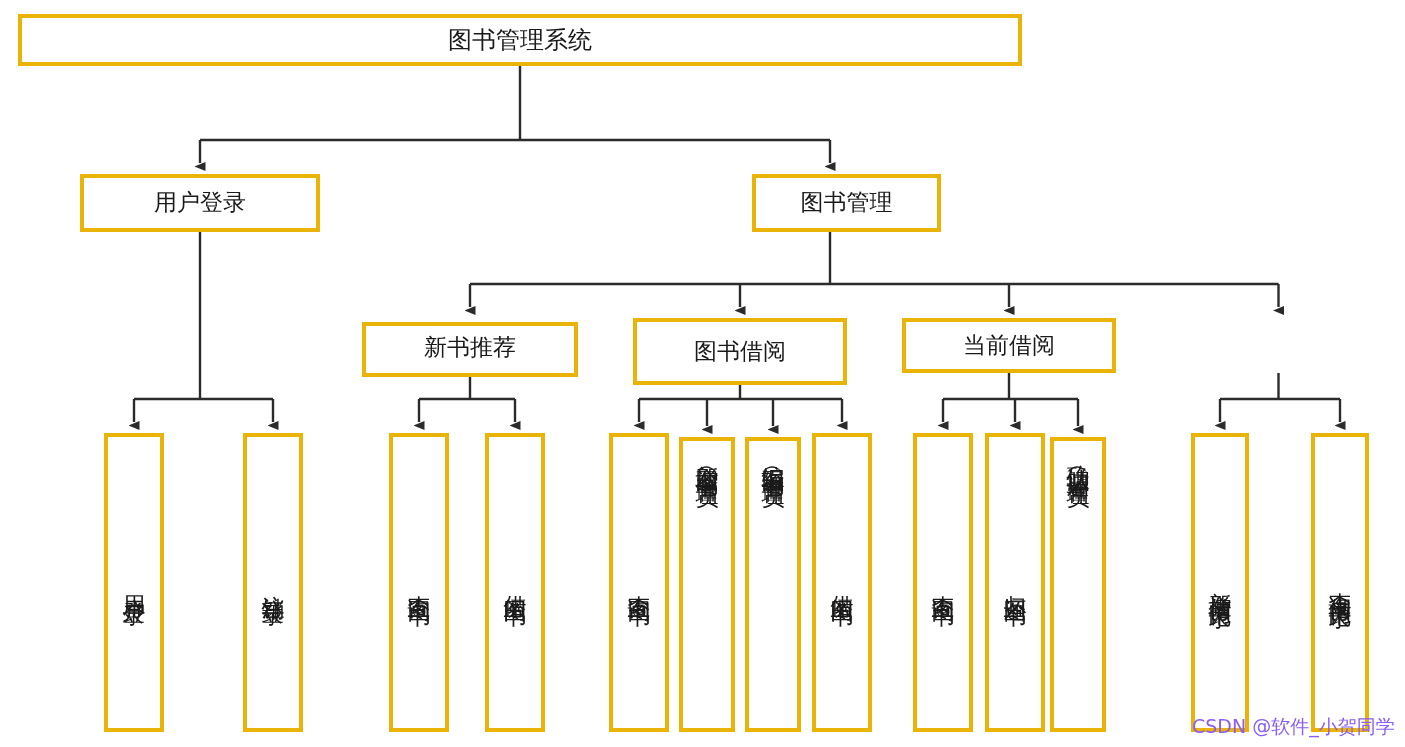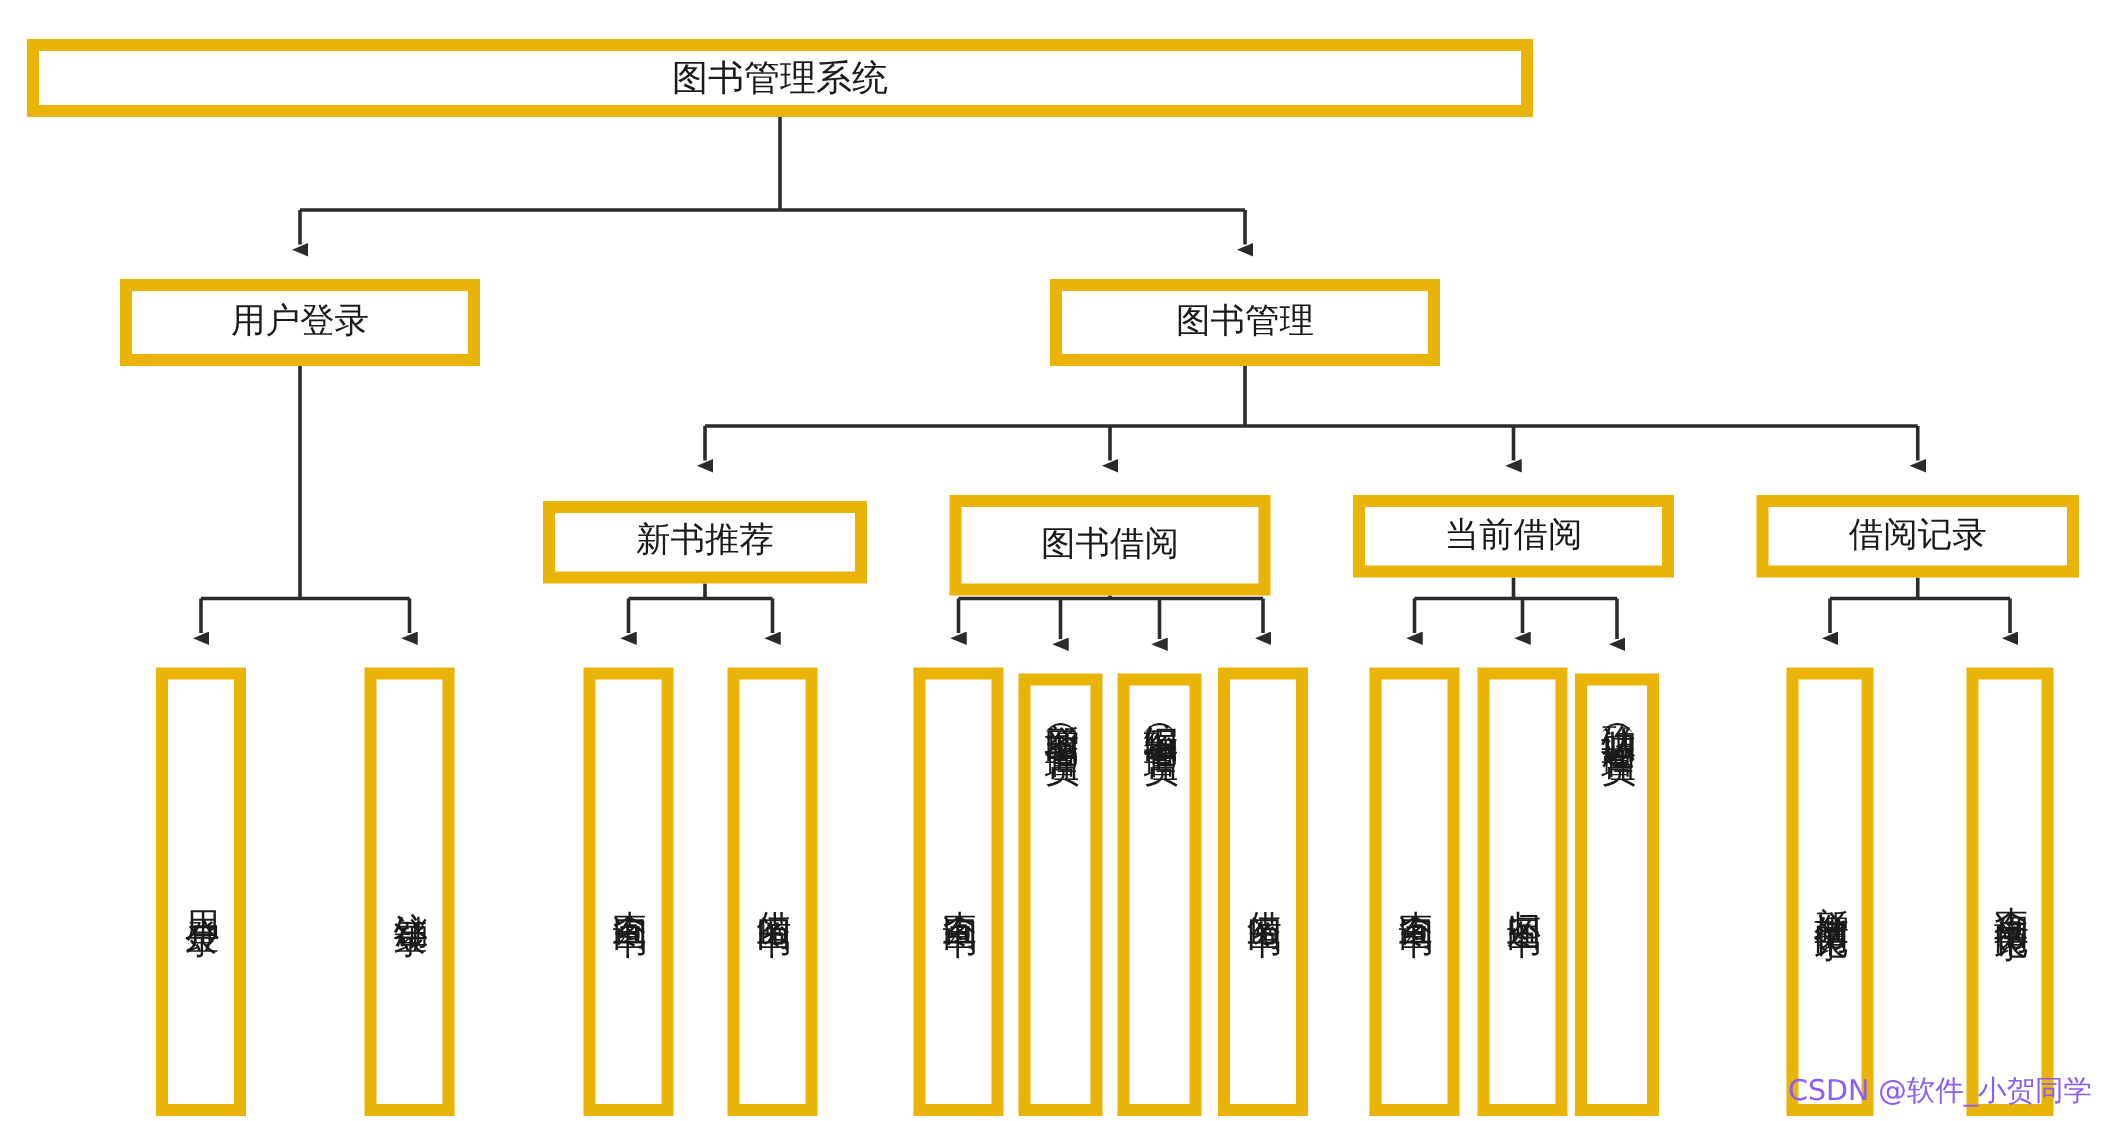--- a/index.html
+++ b/index.html
@@ -23,26 +23,25 @@
     left: 0;
     top: 0;
     width: 1405px;
     height: 747px;
     pointer-events: none;
   }
   .node {
     position: absolute;
     box-sizing: border-box;
     background: #ffffff;
-    border: 8px solid #eab308;
+    border: 4px solid #eab308;
     display: flex;
     align-items: center;
     justify-content: center;
     z-index: 2;
-    margin-top: 12px;
   }
   .node .label {
     color: #1a1a1a;
     line-height: 1.18;
     text-align: center;
     white-space: nowrap;
   }
   .node.h .label {
     font-size: 23px;
   }
@@ -123,35 +122,32 @@
       </g>
   </svg>
 
   <div class="node root h" style="left: 18px; top: 14px; width: 1004px; height: 52px;">
     <span class="label">图书管理系统</span>
   </div>
 
   <div class="node h" style="left: 80px; top: 174px; width: 240px; height: 58px;">
     <span class="label">用户登录</span>
   </div>
-  <div class="node h" style="left: 700px; top: 174px; width: 260px; height: 58px; align-items: center;">
+  <div class="node h" style="left: 752px; top: 174px; width: 189px; height: 58px; align-items: center;">
     <span class="label">图书管理</span>
   </div>
 
   <div class="node h" style="left: 362px; top: 322px; width: 216px; height: 55px; font-family: Liberation Mono, monospace;">
     <span class="label">新书推荐</span>
   </div>
   <div class="node h" style="left: 633px; top: 318px; width: 214px; height: 67px;">
     <span class="label">图书借阅</span>
   </div>
   <div class="node h" style="left: 902px; top: 318px; width: 214px; height: 55px;">
     <span class="label">当前借阅</span>
-  </div>
-  <div class="node h" style="left: 1171px; top: 318px; width: 215px; height: 55px;">
-    <span class="label">借阅记录</span>
   </div>
 
   <div class="node v mid" style="left: 104px; top: 433px; width: 60px; height: 299px;">
     <span class="label">用户登录</span>
   </div>
   <div class="node v mid" style="left: 243px; top: 433px; width: 60px; height: 299px;">
     <span class="label">注销登录</span>
   </div>
   <div class="node v mid" style="left: 389px; top: 433px; width: 60px; height: 299px;">
     <span class="label">查询图书</span>

